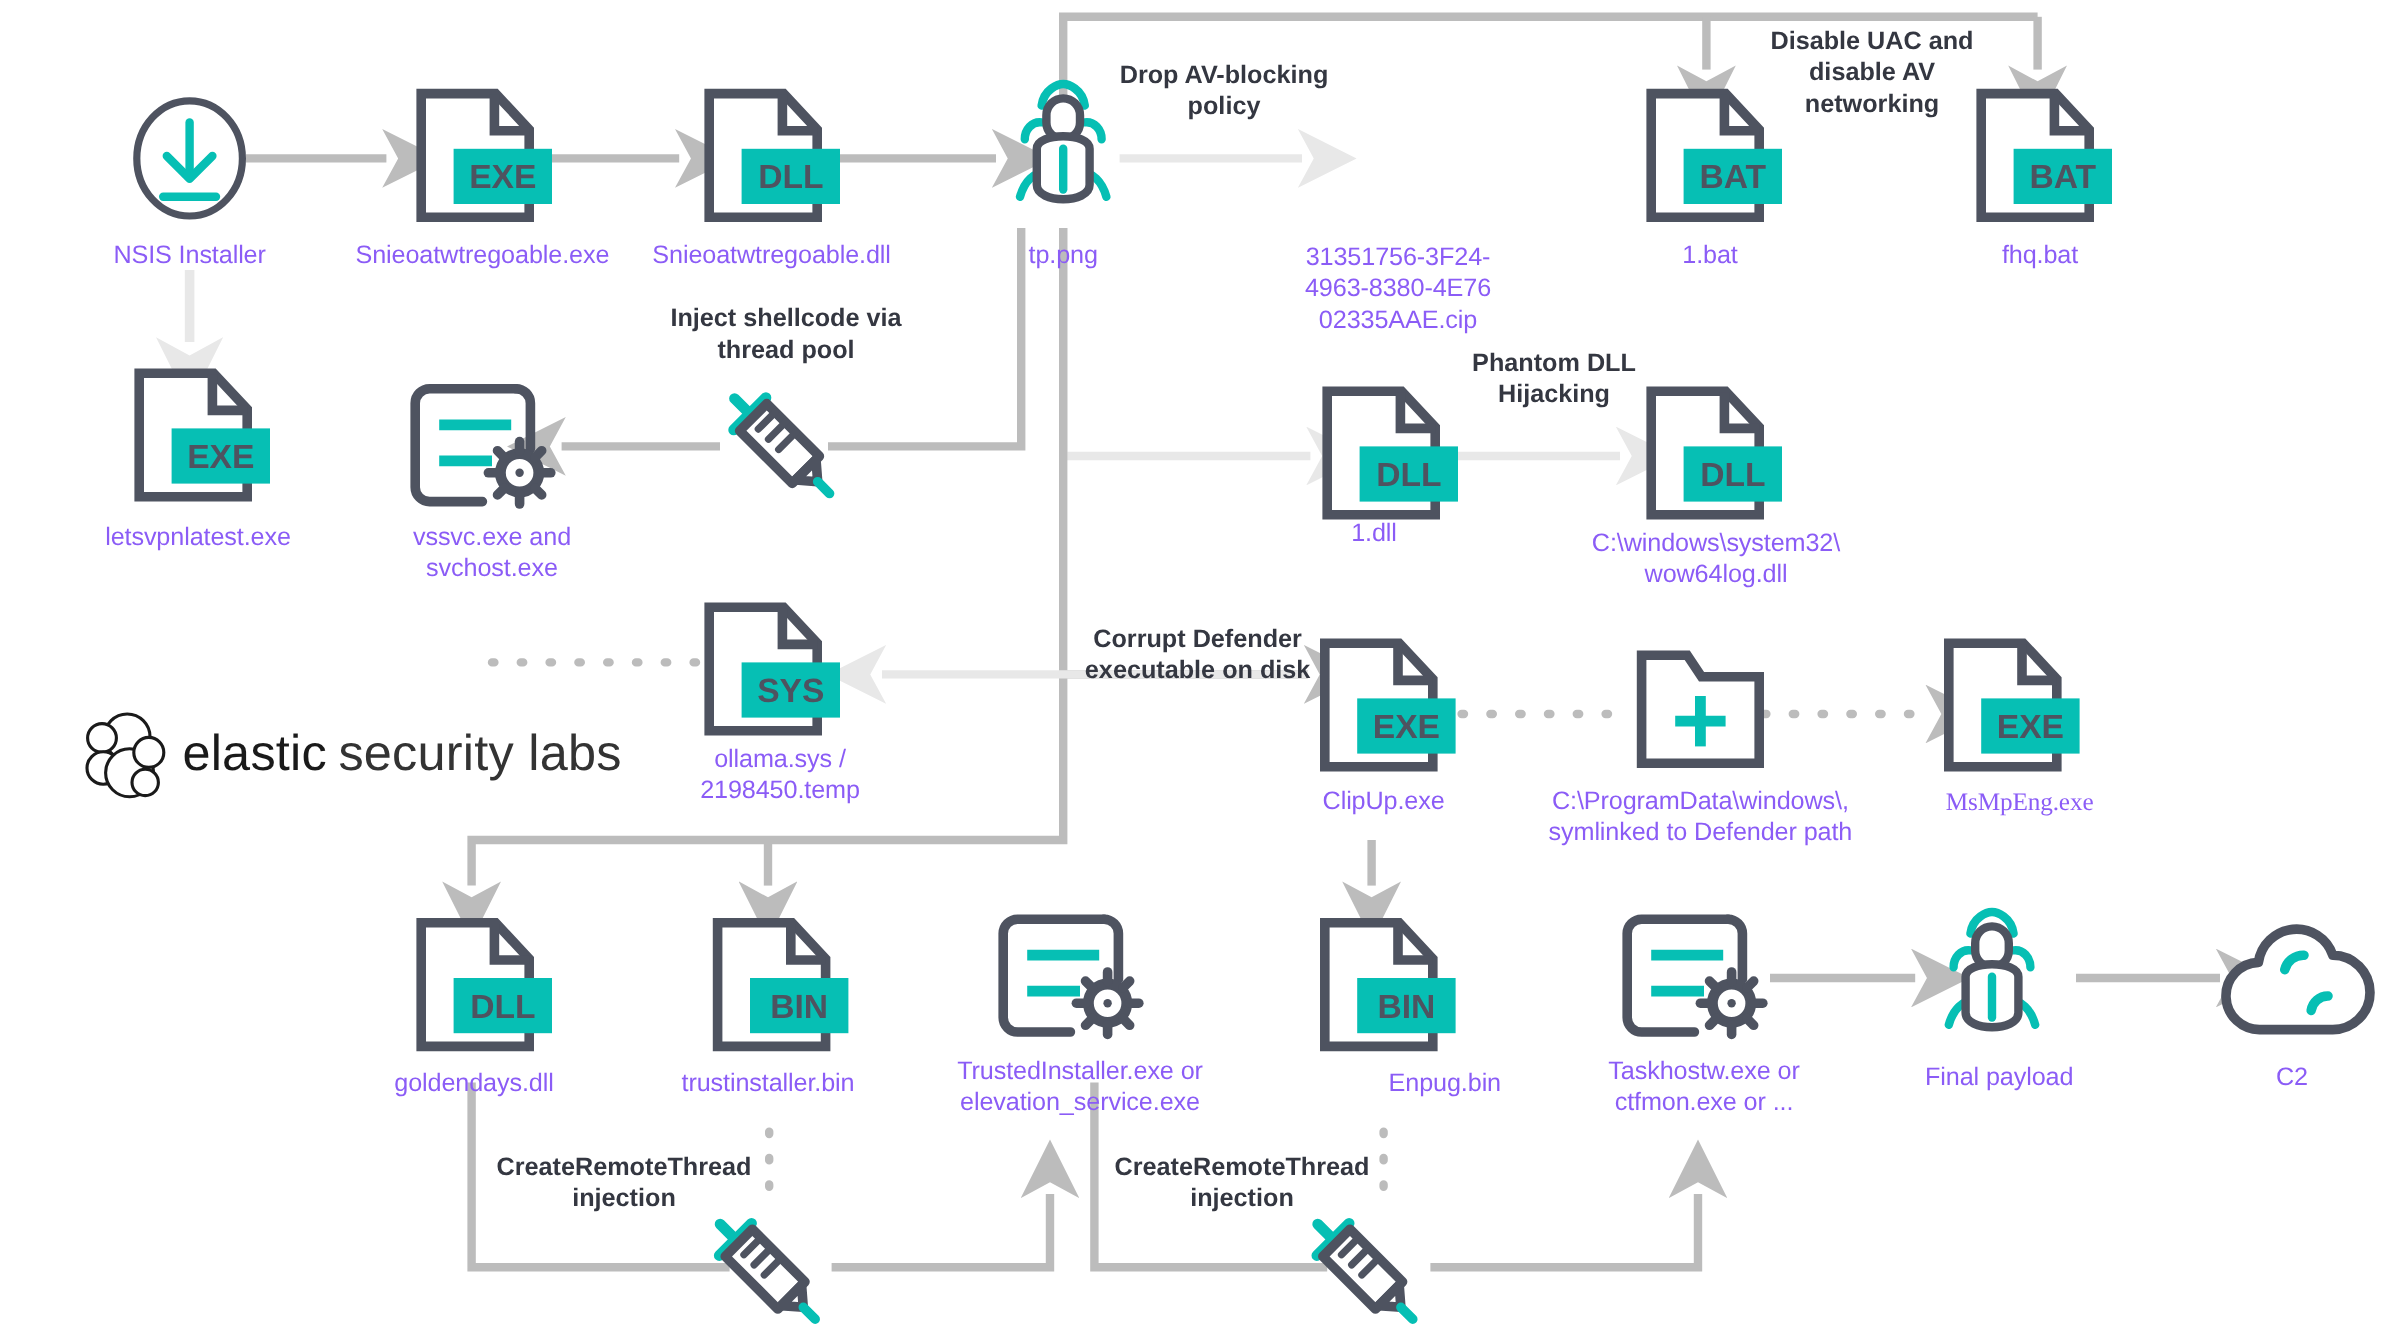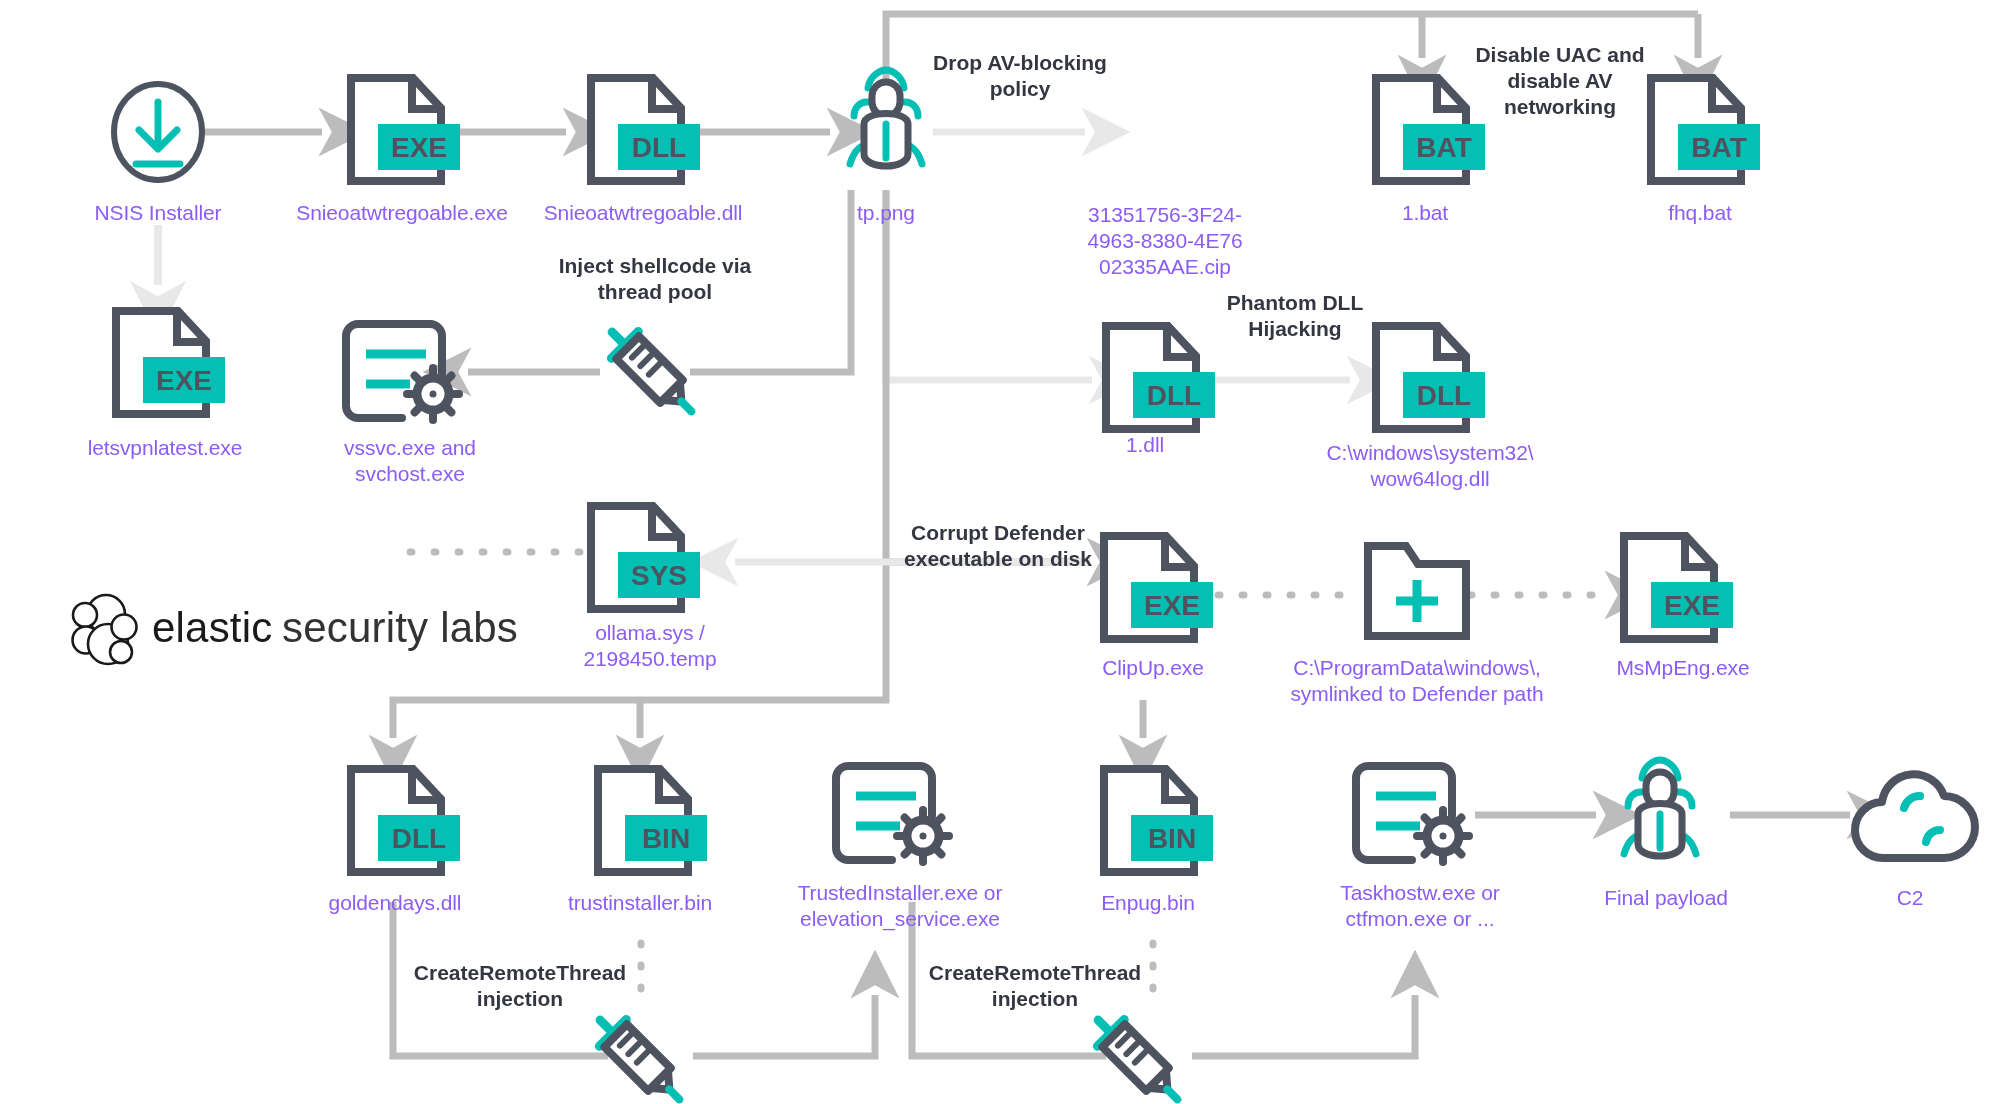--- a/index.html
+++ b/index.html
@@ -245,21 +245,21 @@
 symlinked to Defender path</div>
 
   <div class="node" style="left:1618px;top:530px;">
     <svg width="105" height="115" viewBox="0 0 105 115">
       <path d="M6,6 L68,6 L96,36 L96,109 L6,109 Z" fill="#fff" stroke="#4E5360" stroke-width="8" stroke-linejoin="miter"></path>
       <path d="M67,7 L67,37 L96,37" fill="none" stroke="#4E5360" stroke-width="8"></path>
       <rect x="33" y="52" width="82" height="46" fill="#06BFB4"></rect>
       <text x="74" y="85" text-anchor="middle" font-family="Liberation Sans, sans-serif" font-size="28" font-weight="700" fill="#4E5360">EXE</text>
     </svg>
   </div>
-  <div class="caption" style="left:1578px;top:655px;width:210px;">MsMpEng.exe</div>
+  <div class="caption" style="left:1578px;top:655px;width:210px;font-family:Liberation Serif, serif;">MsMpEng.exe</div>
 
   <div class="node" style="left:345px;top:763px;">
     <svg width="105" height="115" viewBox="0 0 105 115">
       <path d="M6,6 L68,6 L96,36 L96,109 L6,109 Z" fill="#fff" stroke="#4E5360" stroke-width="8" stroke-linejoin="miter"></path>
       <path d="M67,7 L67,37 L96,37" fill="none" stroke="#4E5360" stroke-width="8"></path>
       <rect x="33" y="52" width="82" height="46" fill="#06BFB4"></rect>
       <text x="74" y="85" text-anchor="middle" font-family="Liberation Sans, sans-serif" font-size="28" font-weight="700" fill="#4E5360">DLL</text>
     </svg>
   </div>
   <div class="caption" style="left:300px;top:890px;width:190px;">goldendays.dll</div>
@@ -300,21 +300,21 @@
 elevation_service.exe</div>
 
   <div class="node" style="left:1098px;top:763px;">
     <svg width="105" height="115" viewBox="0 0 105 115">
       <path d="M6,6 L68,6 L96,36 L96,109 L6,109 Z" fill="#fff" stroke="#4E5360" stroke-width="8" stroke-linejoin="miter"></path>
       <path d="M67,7 L67,37 L96,37" fill="none" stroke="#4E5360" stroke-width="8"></path>
       <rect x="33" y="52" width="82" height="46" fill="#06BFB4"></rect>
       <text x="74" y="85" text-anchor="middle" font-family="Liberation Sans, sans-serif" font-size="28" font-weight="700" fill="#4E5360">BIN</text>
     </svg>
   </div>
-  <div class="caption" style="left:1068px;top:890px;width:160px;">Enpug.bin</div>
+  <div class="caption" style="left:1124px;top:890px;width:160px;">Enpug.bin</div>
 
   <div class="node" style="left:1350px;top:760px;">
     <svg width="130" height="112" viewBox="0 0 130 112">
       <path d="M90,6 L18,6 A12,12 0 0 0 6,18 L6,88 A12,12 0 0 0 18,100 L62,100" fill="none" stroke="#4E5360" stroke-width="8" stroke-linecap="round"></path>
       <path d="M90,6 A12,12 0 0 1 102,18 L102,56" fill="none" stroke="#4E5360" stroke-width="8" stroke-linecap="round"></path>
       <line x1="26" y1="36" x2="86" y2="36" stroke="#06BFB4" stroke-width="9"></line>
       <line x1="26" y1="66" x2="70" y2="66" stroke="#06BFB4" stroke-width="9"></line>
       <g transform="translate(93,76)">
         <circle cx="0" cy="0" r="16" fill="none" stroke="#4E5360" stroke-width="9"></circle>
         <circle cx="0" cy="0" r="3.5" fill="#4E5360"></circle>
@@ -382,21 +382,21 @@
         <line x1="55" y1="48" x2="75" y2="48" stroke="#4E5360" stroke-width="6" stroke-linecap="round"></line>
         <line x1="55" y1="60" x2="75" y2="60" stroke="#4E5360" stroke-width="6" stroke-linecap="round"></line>
         <path d="M47,88 L71,88 L59,102 Z" fill="#fff" stroke="#4E5360" stroke-width="8" stroke-linejoin="round"></path>
         <line x1="59" y1="102" x2="59" y2="116" stroke="#06BFB4" stroke-width="8" stroke-linecap="round"></line>
       </g>
     </svg>
   </div>
 
   <div class="edge-label" style="left:905px;top:50px;width:230px;">Drop AV-blocking
 policy</div>
-  <div class="edge-label" style="left:1430px;top:22px;width:260px;margin-top:20px;">Disable UAC and
+  <div class="edge-label" style="left:1430px;top:22px;width:260px;">Disable UAC and
 disable AV
 networking</div>
   <div class="edge-label" style="left:525px;top:253px;width:260px;">Inject shellcode via
 thread pool</div>
   <div class="edge-label" style="left:1200px;top:290px;width:190px;">Phantom DLL
 Hijacking</div>
   <div class="edge-label" style="left:888px;top:520px;width:220px;">Corrupt Defender
 executable on disk</div>
   <div class="edge-label" style="left:390px;top:960px;width:260px;">CreateRemoteThread
 injection</div>

